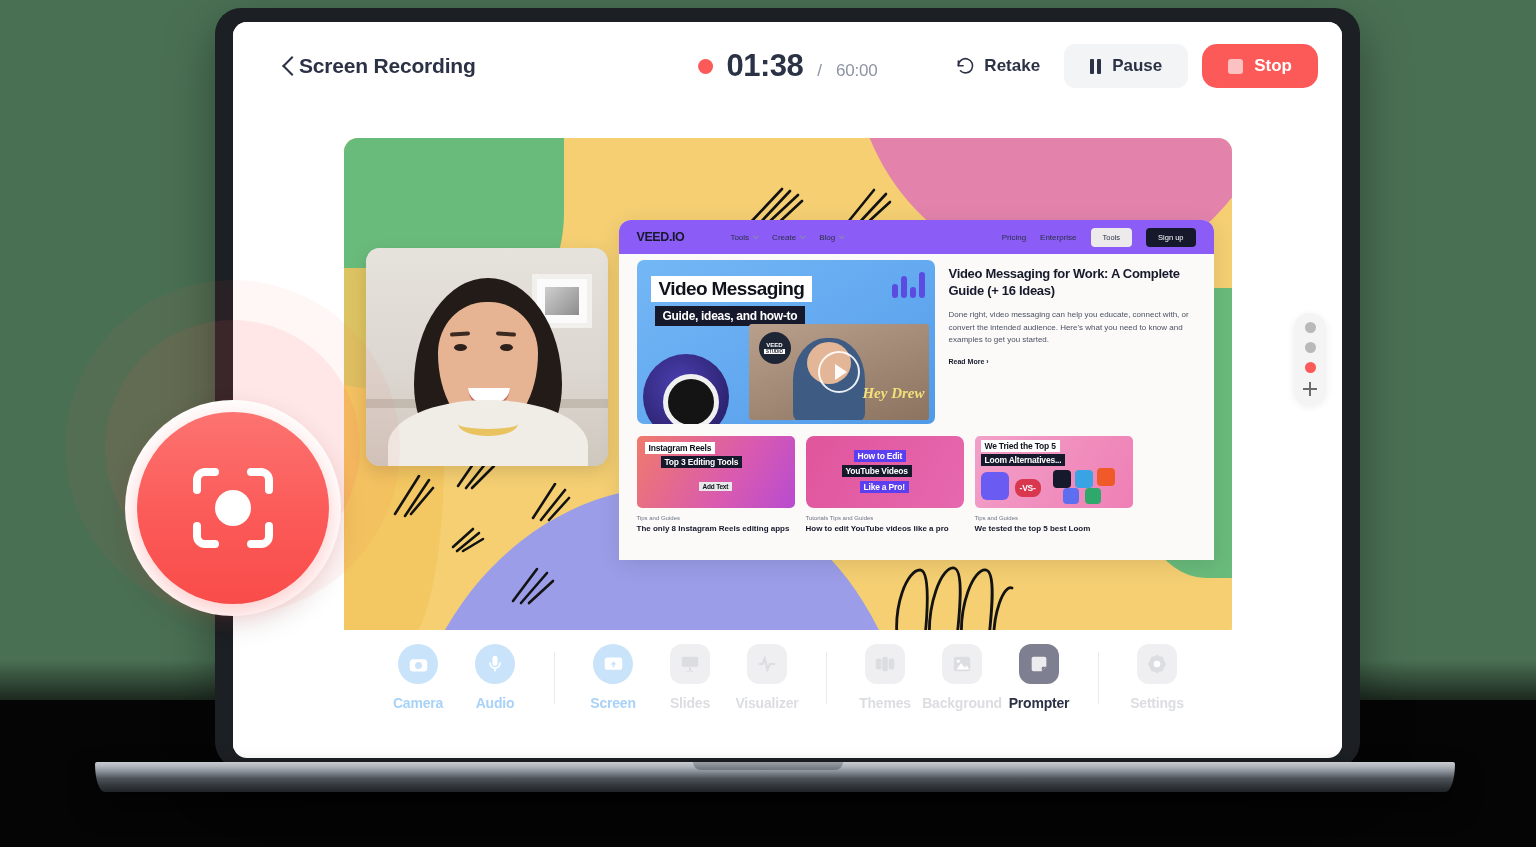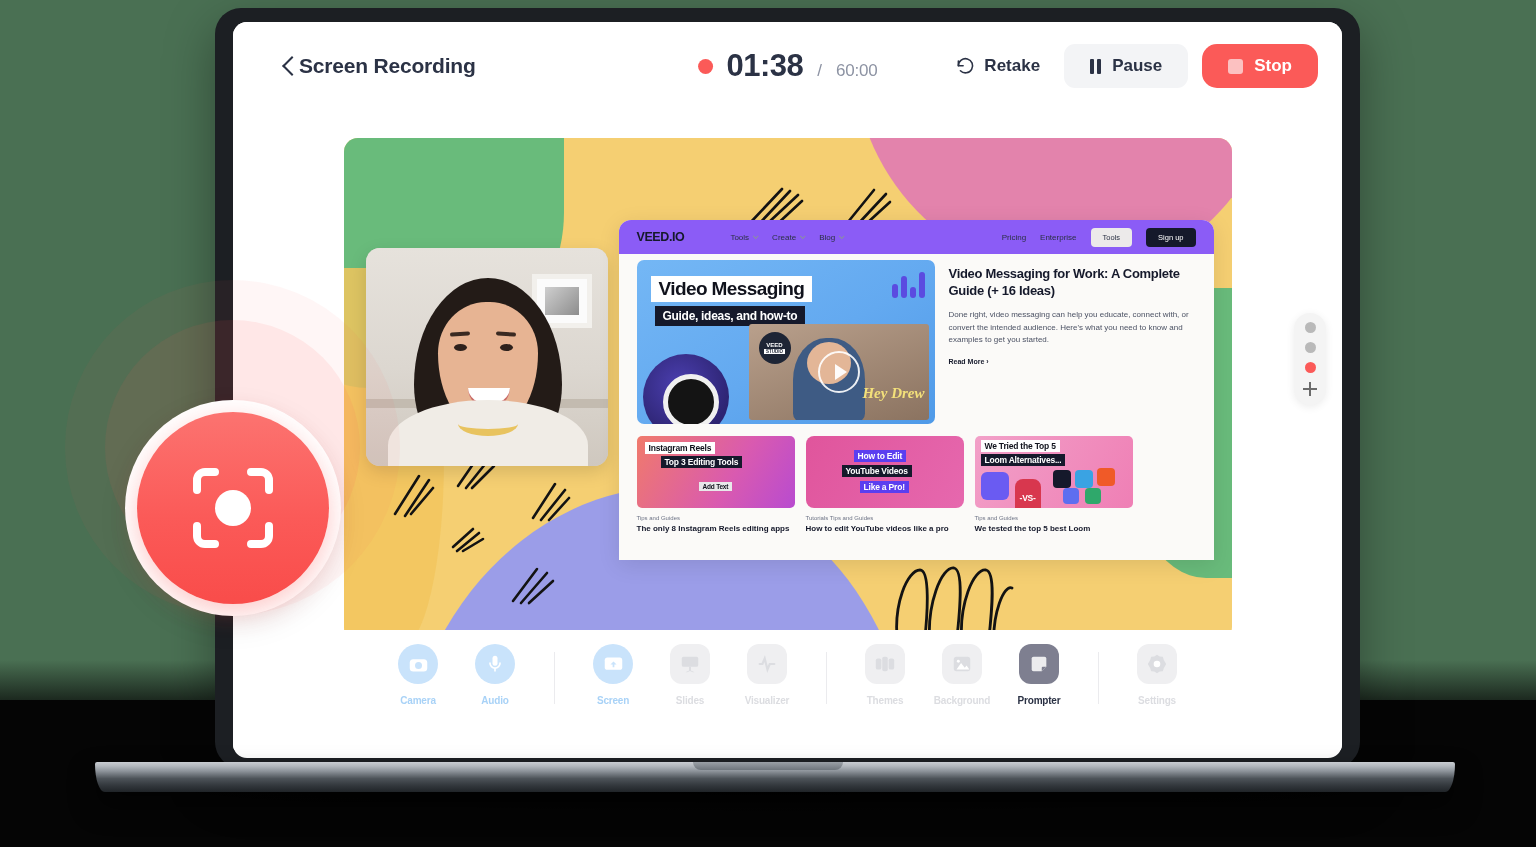--- a/index.html
+++ b/index.html
@@ -564,21 +564,21 @@
     display: flex; flex-direction: column;
     align-items: center; gap: 11px;
     cursor: pointer;
   }
   .tool-icon {
     width: 40px; height: 40px;
     border-radius: 12px;
     display: flex; align-items: center; justify-content: center;
   }
   .tool-icon.round { border-radius: 50%; }
-  .tool-label { font-size: 10px; font-weight: bold; letter-spacing: -0.2px; }
+  .tool-label { font-size: 14px; font-weight: bold; letter-spacing: -0.2px; }
 
   .tool.blue .tool-icon { background: #c9e3fb; }
   .tool.blue .tool-label { color: #a8d2f7; }
   .tool.grey .tool-icon { background: #efeff1; }
   .tool.grey .tool-label { color: #dcdde1; }
   .tool.active .tool-icon { background: #7e7f90; }
   .tool.active .tool-label { color: #2b3245; }
 
   .tb-divider {
     width: 1px; height: 52px;
@@ -758,21 +758,21 @@
                   <span class="ct-label purple" style="left:54px;top:45px;">Like a Pro!</span>
                 </div>
                 <div class="card-cat">Tutorials   Tips and Guides</div>
                 <div class="card-title">How to edit YouTube videos like a pro</div>
               </div>
               <div class="card">
                 <div class="card-thumb c3">
                   <span class="ct-label" style="left:6px;top:4px;">We Tried the Top 5</span>
                   <span class="ct-label dark" style="left:6px;top:18px;">Loom Alternatives...</span>
                   <span style="position:absolute;left:6px;top:36px;width:28px;height:28px;border-radius:6px;background:#6a5bf2;"></span>
-                  <span class="ct-label" style="left:40px;top:43px;background:#d8374e;color:#fff;border-radius:8px;padding:14px 5px;">-VS-</span>
+                  <span class="ct-label" style="left:40px;top:43px;background:#d8374e;color:#fff;border-radius:8px;padding:4px 5px;">-VS-</span>
                   <span style="position:absolute;left:78px;top:34px;width:18px;height:18px;border-radius:4px;background:#15192b;"></span>
                   <span style="position:absolute;left:100px;top:34px;width:18px;height:18px;border-radius:4px;background:#3aa3e3;"></span>
                   <span style="position:absolute;left:122px;top:32px;width:18px;height:18px;border-radius:4px;background:#f05a28;"></span>
                   <span style="position:absolute;left:88px;top:52px;width:16px;height:16px;border-radius:4px;background:#5d6ef0;"></span>
                   <span style="position:absolute;left:110px;top:52px;width:16px;height:16px;border-radius:4px;background:#2fa86b;"></span>
                 </div>
                 <div class="card-cat">Tips and Guides</div>
                 <div class="card-title">We tested the top 5 best Loom</div>
               </div>
             </div>

